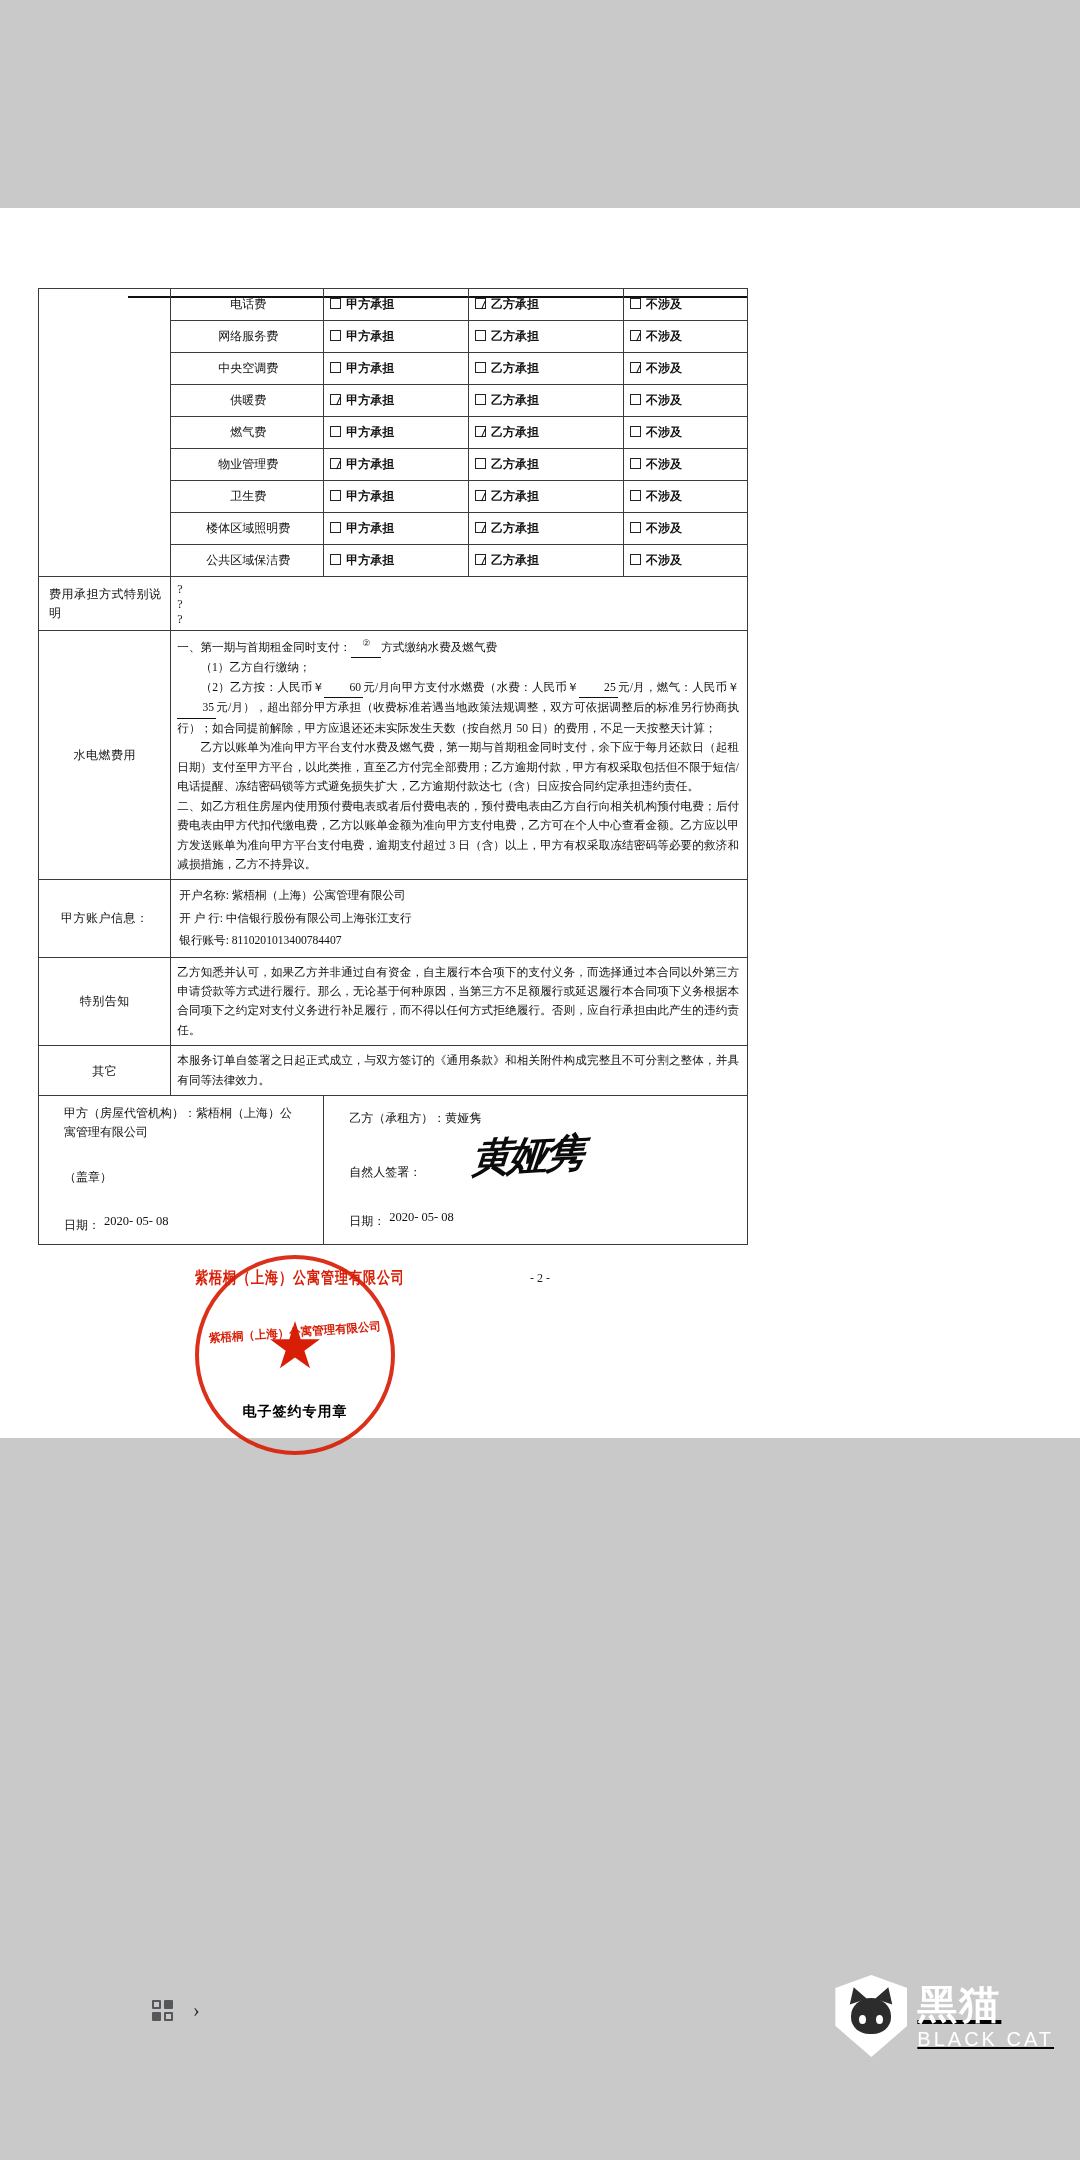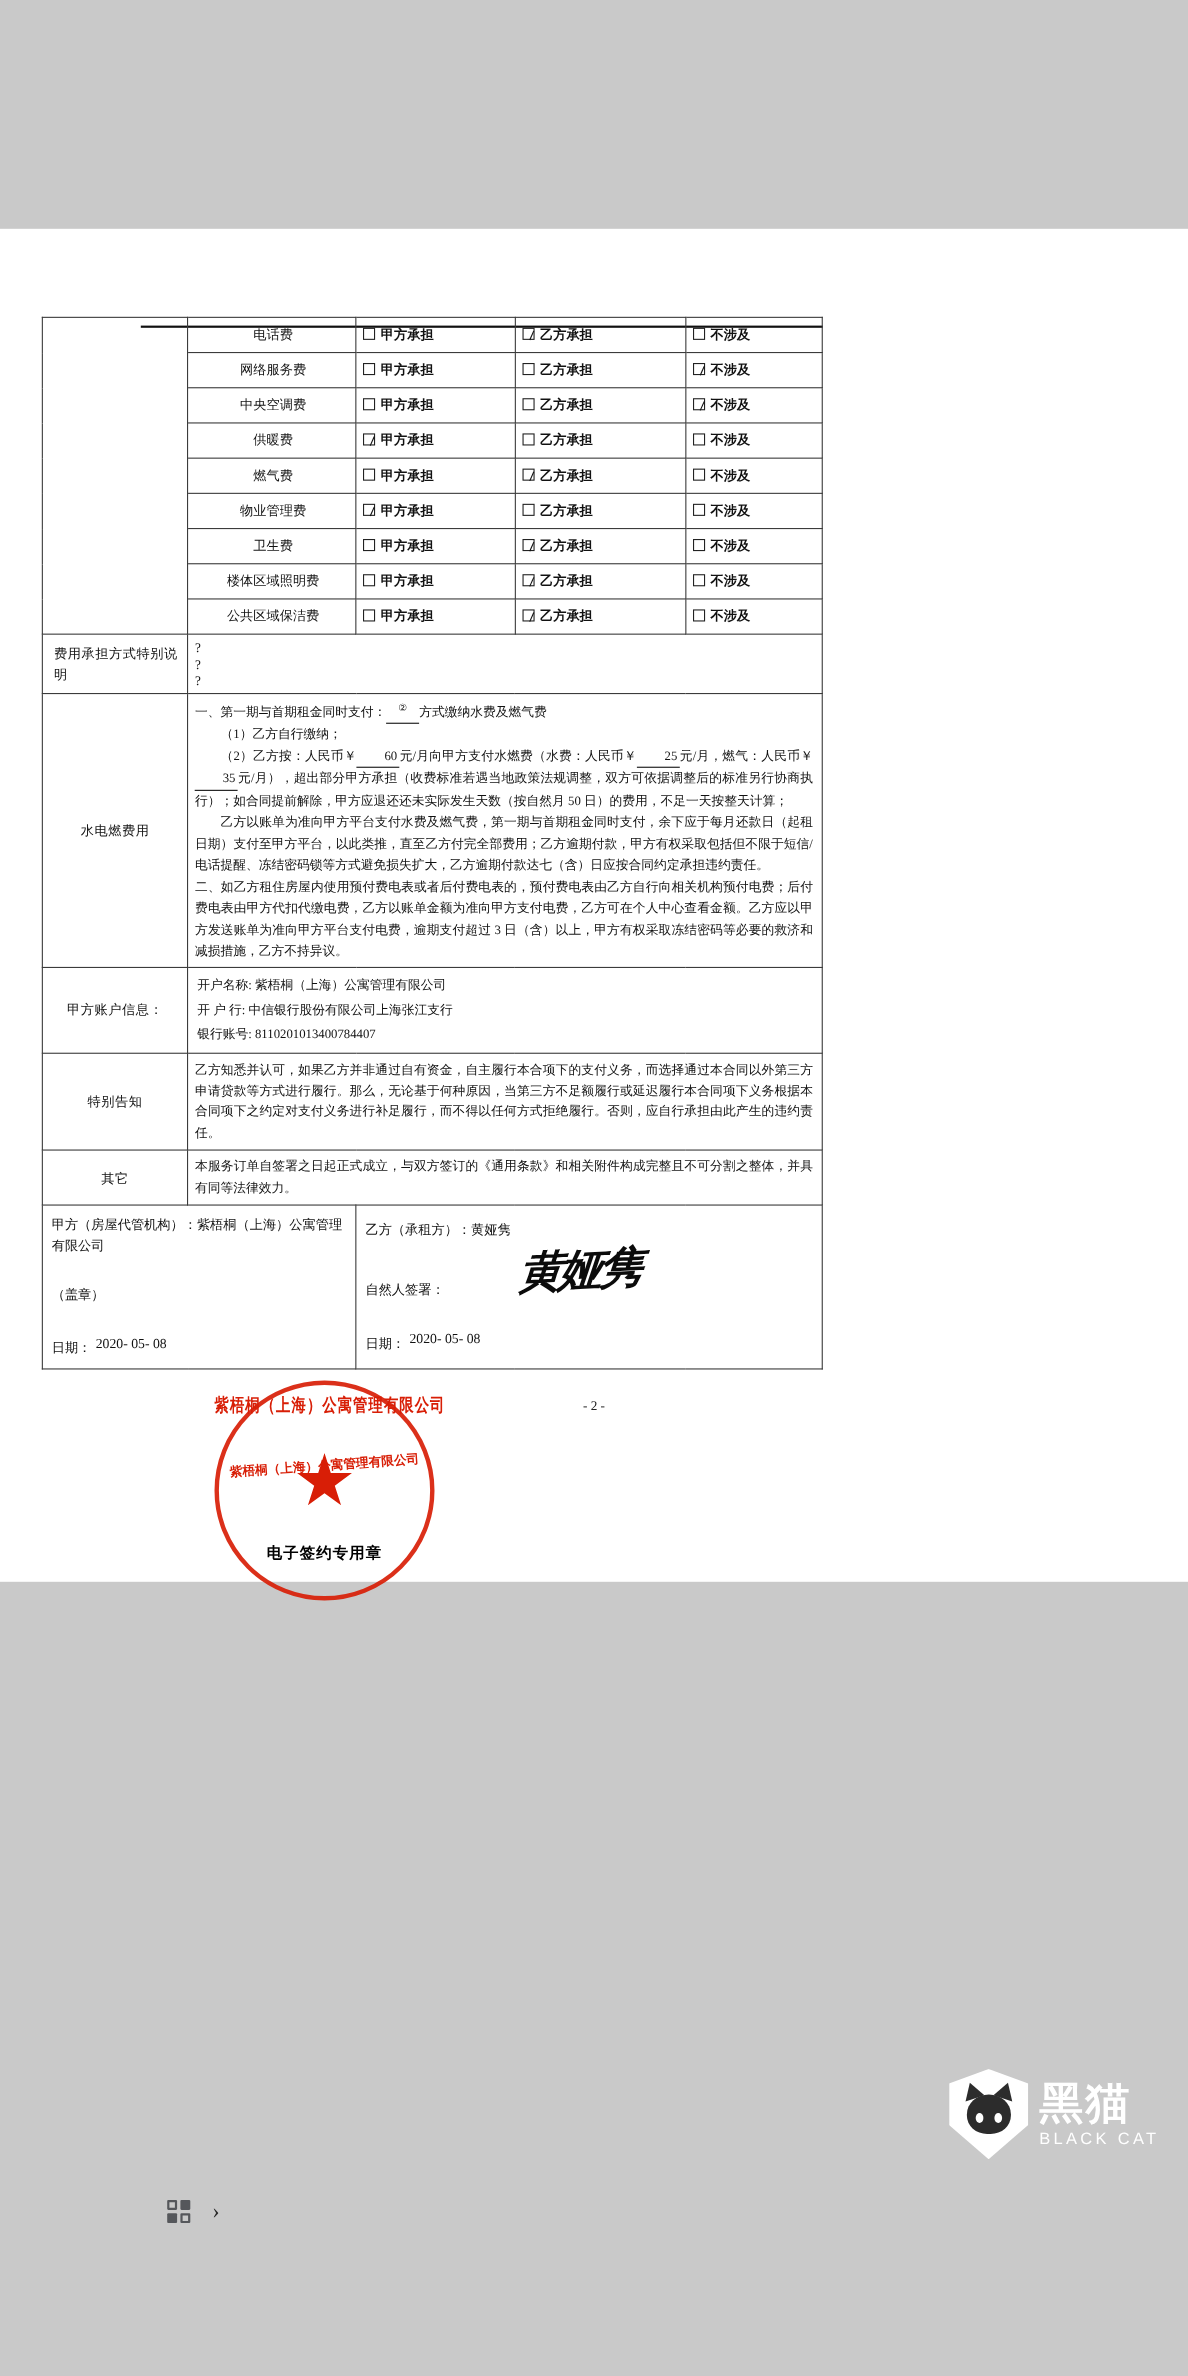--- a/index.html
+++ b/index.html
@@ -134,21 +134,21 @@
   
   .acct-cell { font-size: 11.6px; line-height: 1.9; padding: 5px 8px !important; }
   .acct-cell p { margin: 0; }
 
   
   .sig-cell {
     height: 120px;
     vertical-align: top;
     position: relative;
     font-size: 12px;
-    padding: 8px 8px !important;
+    padding: 8px 25px !important;
   }
   .sig-line { margin: 0 0 2px 0; }
   .sig-seal-label { margin: 26px 0 0 0; }
   .sig-date { margin: 30px 0 0 0; }
   .sig-date .dv { font-size: 12.5px; position: relative; top: -4px; left: 4px; }
   .sign-label { margin: 36px 0 0 0; }
   .handwritten {
     position: absolute;
     left: 148px;
     top: 28px;
@@ -278,24 +278,25 @@
   }
   .footer-arrow {
     font-size: 20px;
     color: #2b2b2b;
     margin-left: 6px;
   }
   
   .blackcat {
     position: absolute;
     right: 26px;
-    top: 1881px;
+    top: 1975px;
     display: flex;
     align-items: center;
     gap: 10px;
+    text-decoration: underline;
   }
   .bc-shield {
     width: 72px;
     height: 82px;
     background: #ffffff;
     clip-path: polygon(50% 0%, 100% 16%, 100% 62%, 50% 100%, 0% 62%, 0% 16%);
     position: relative;
   }
   .bc-shield .cat {
     position: absolute;
@@ -326,21 +327,21 @@
   .bc-shield .eye-r { right: 24px; }
   .bc-words { display: flex; flex-direction: column; line-height: 1; }
   .bc-cn {
     font-size: 40px;
     font-weight: bold;
     color: #ffffff;
     font-family: "Liberation Sans", sans-serif;
     letter-spacing: 2px;
   }
   .bc-en {
-    font-size: 15px;
+    font-size: 20px;
     color: #ffffff;
     font-family: "Liberation Sans", sans-serif;
     letter-spacing: 3px;
     margin-top: 5px;
   }
 </style>
 </head>
 <body>
 
 <div id="root">

